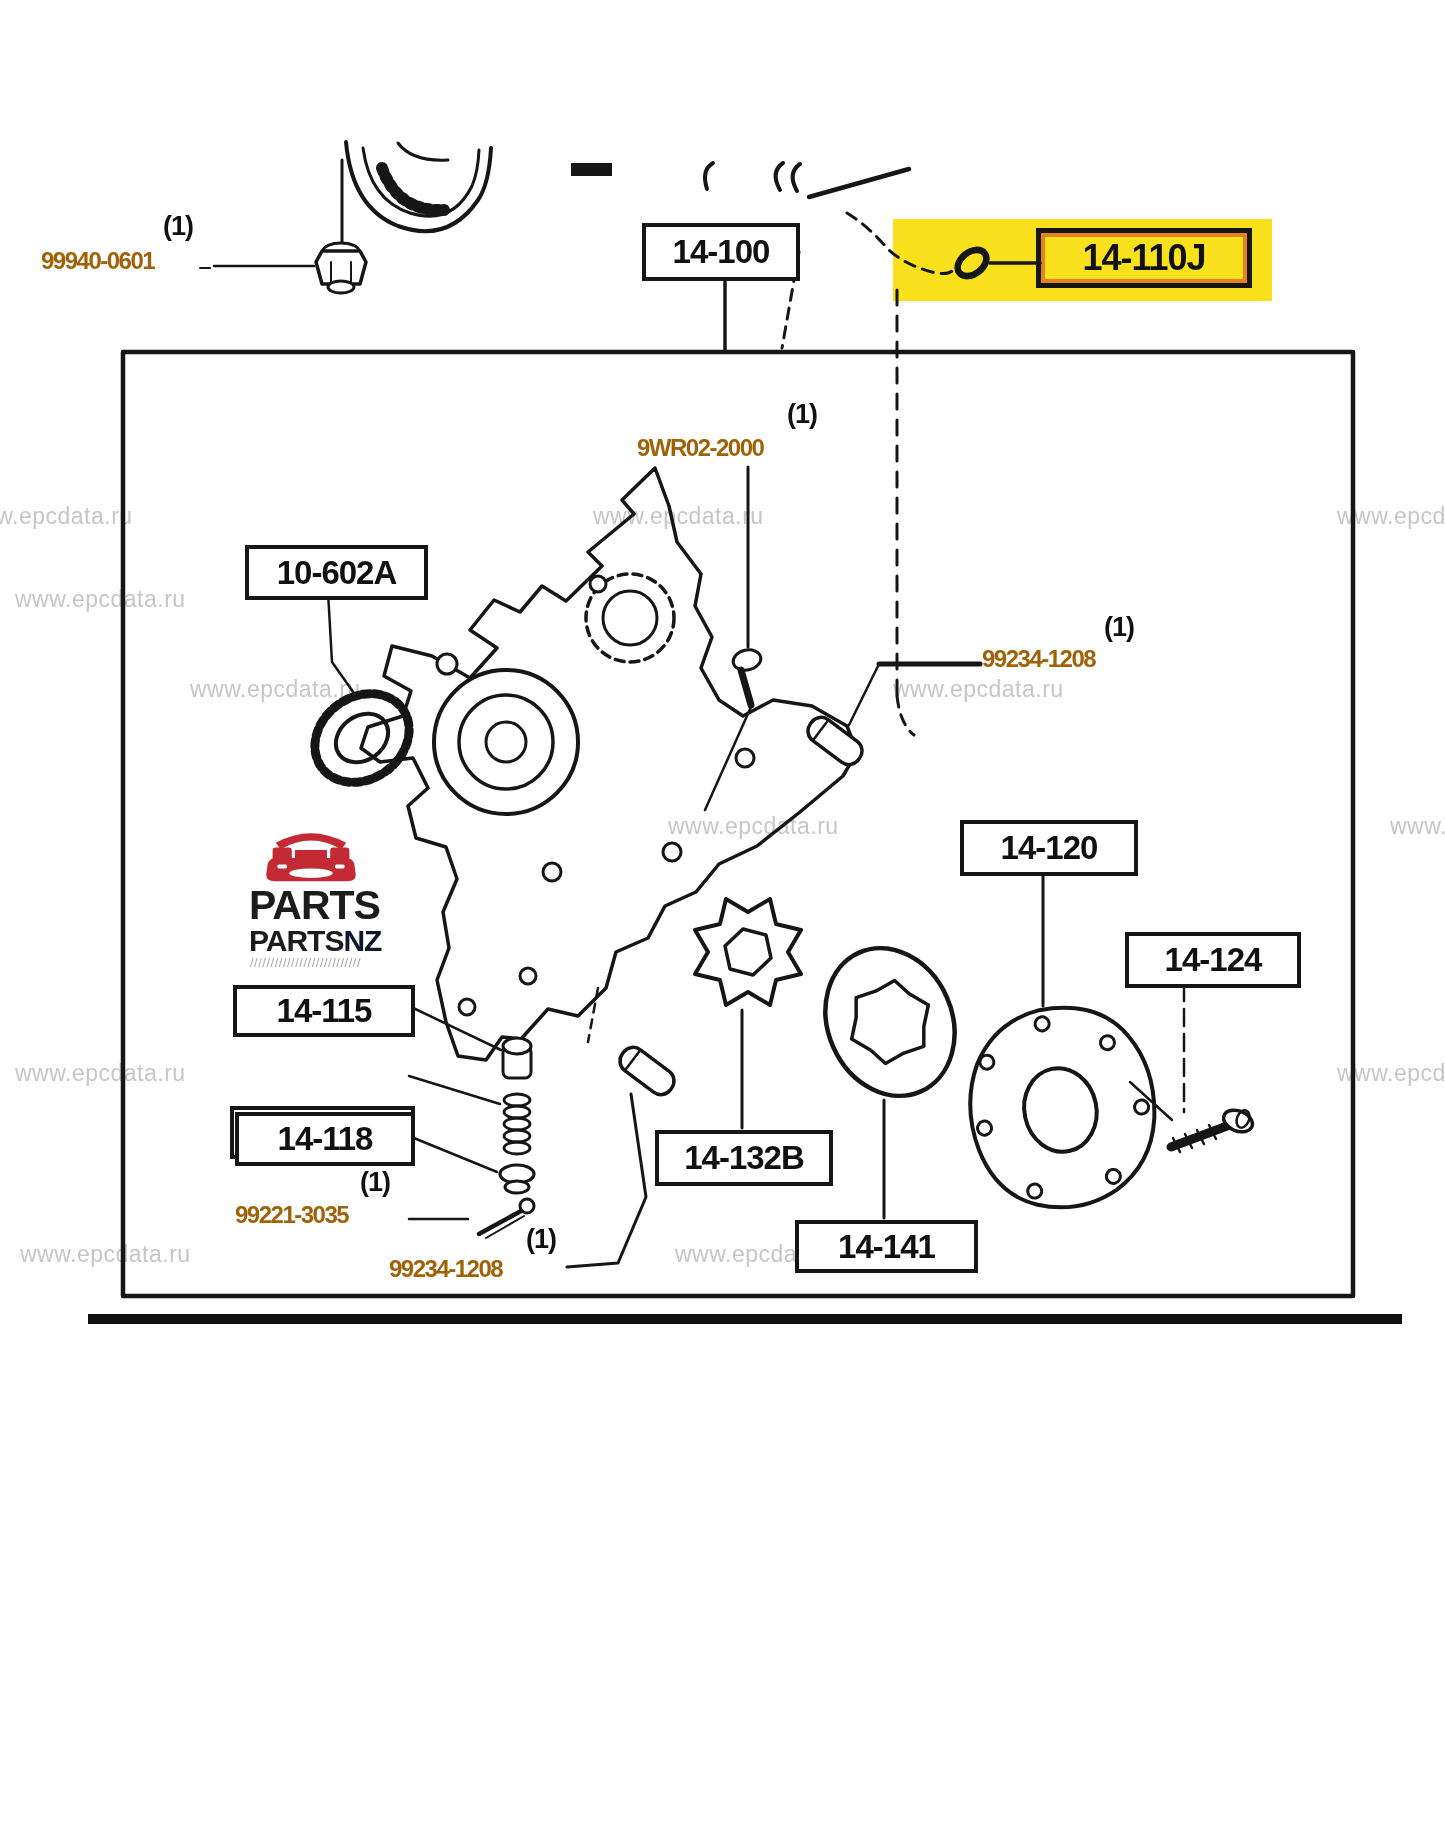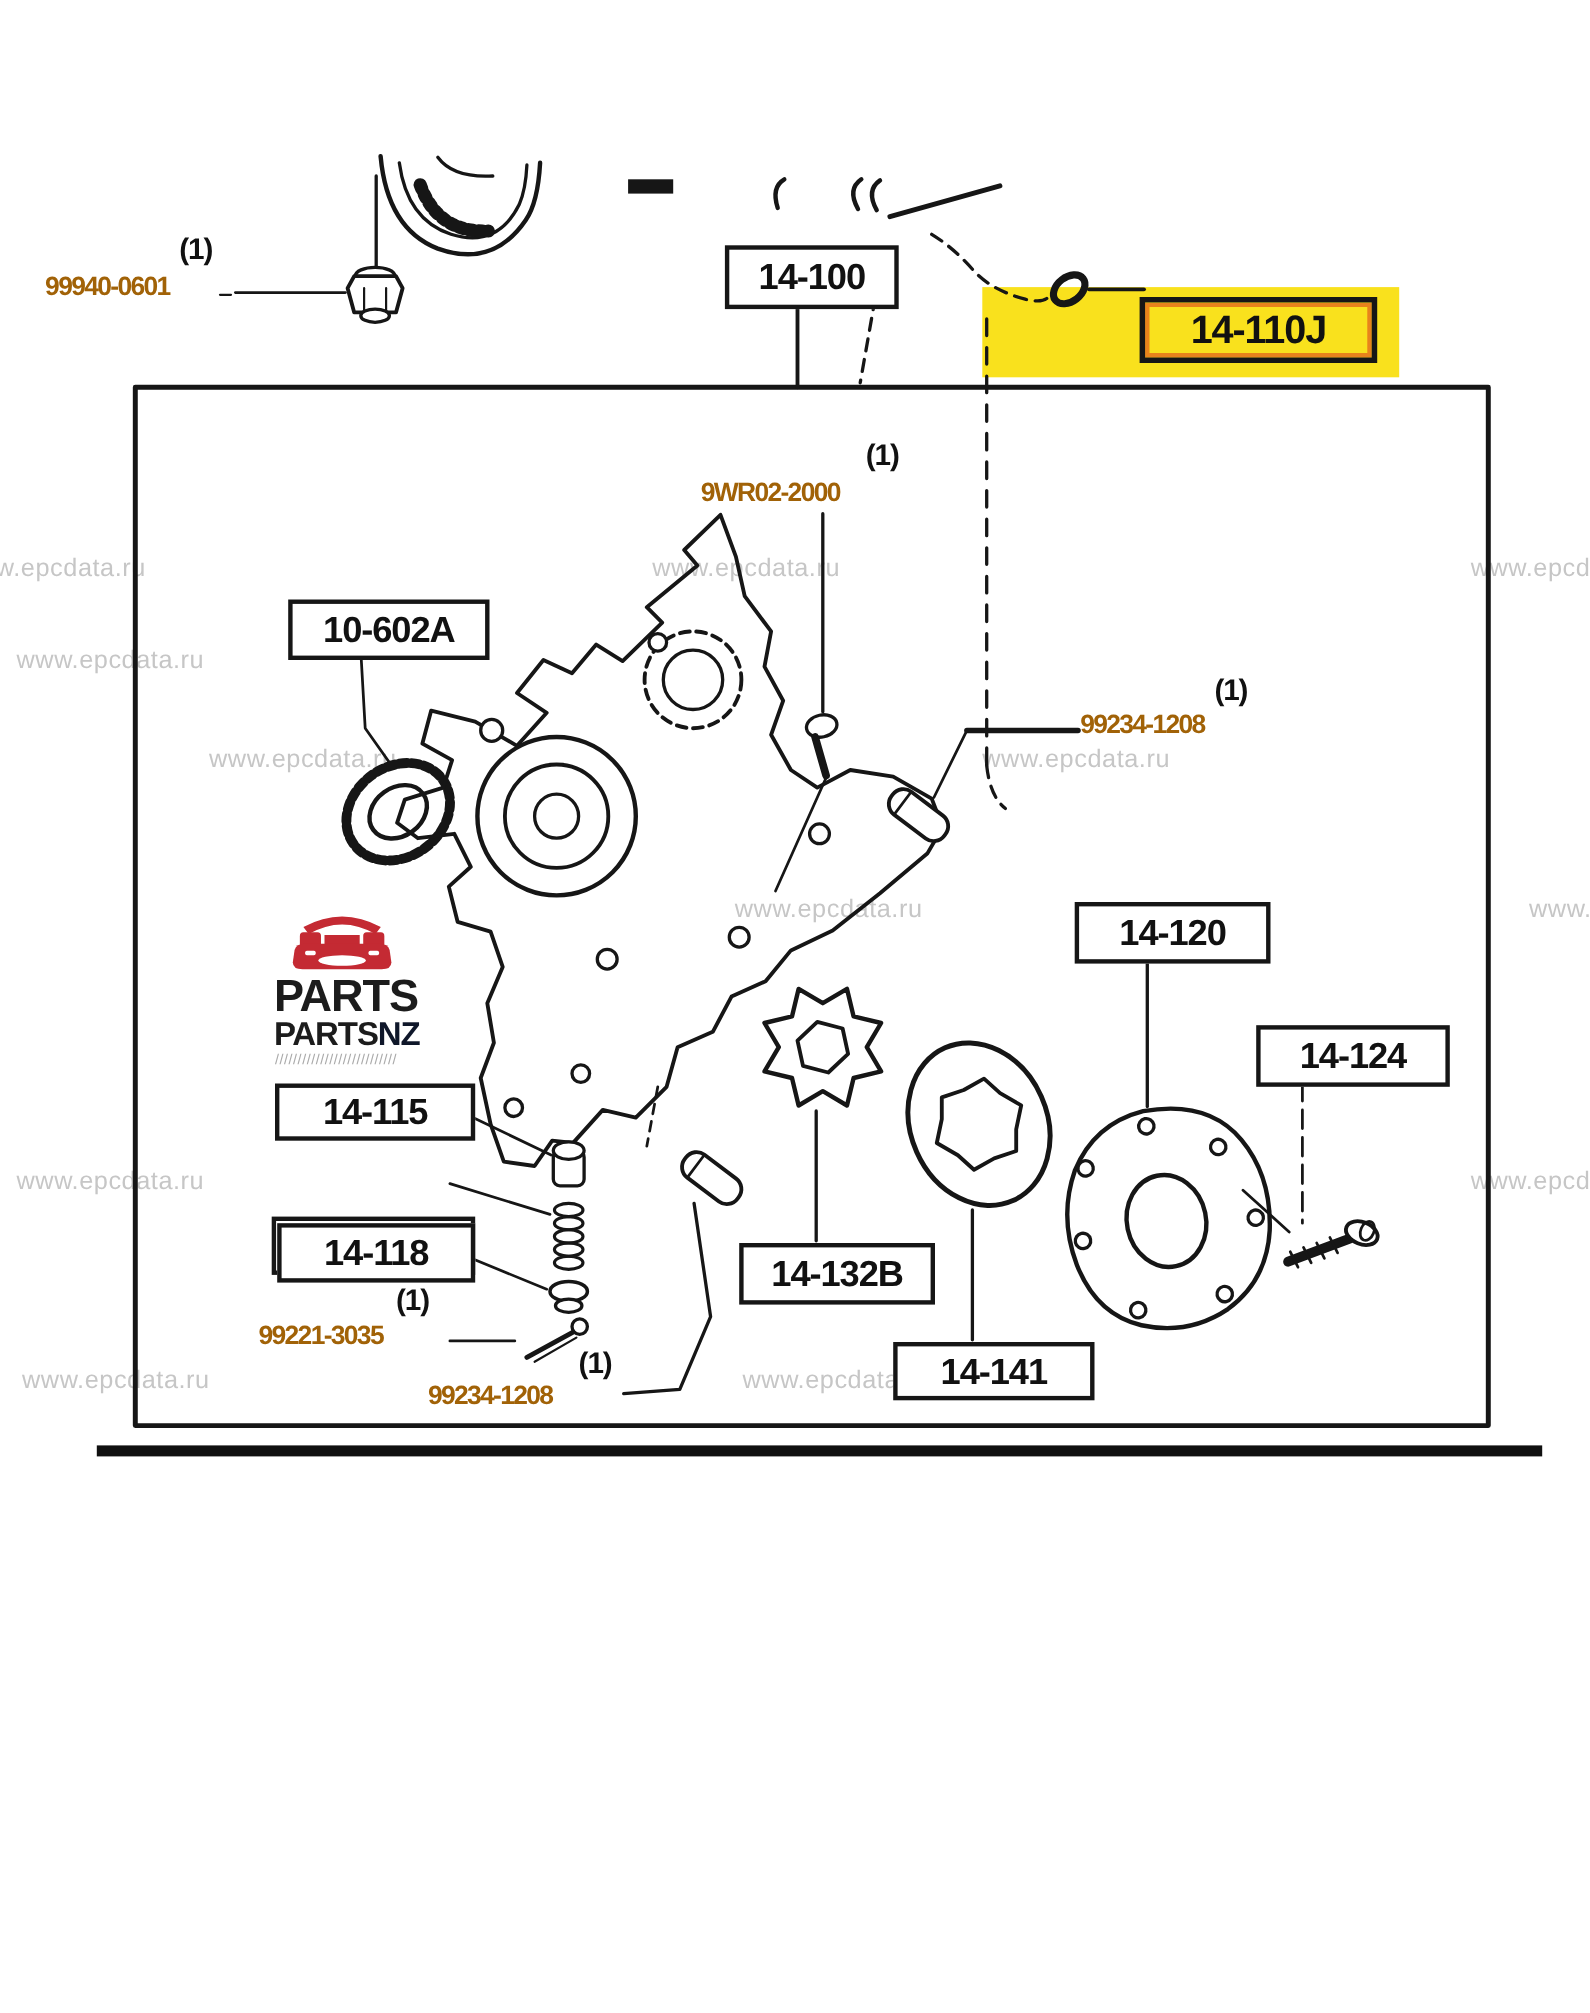--- a/index.html
+++ b/index.html
@@ -4,27 +4,27 @@
 <style>
   html,body{margin:0;padding:0;background:#ffffff;}
   #stage{position:relative;width:1445px;height:1830px;background:#fff;overflow:hidden;
          font-family:"Liberation Sans",sans-serif;}
   .wm{position:absolute;z-index:1;color:#c6c6c6;font-size:23px;letter-spacing:.5px;
       white-space:nowrap;font-family:"Liberation Sans",sans-serif;}
   svg.art{position:absolute;left:0;top:0;z-index:2;}
   .lbl-layer{position:absolute;left:0;top:0;width:100%;height:100%;z-index:3;pointer-events:none;}
   .box-label{position:absolute;border:4px solid #161616;background:#fff;display:flex;
              align-items:center;justify-content:center;font-weight:bold;font-size:33px;
-             letter-spacing:-1px;color:#111;pointer-events:auto;margin-left:17px;}
+             letter-spacing:-1px;color:#111;pointer-events:auto;}
   .pn{position:absolute;font-weight:bold;font-size:24px;letter-spacing:-1.5px;color:#a16207;
       white-space:nowrap;}
   .qty{position:absolute;font-weight:bold;font-size:27px;letter-spacing:-1px;color:#111;
        white-space:nowrap;}
   
-  #hl-area{position:absolute;left:893px;top:219px;width:379px;height:82px;z-index:1;margin-top:42px;}
+  #hl-area{position:absolute;left:893px;top:219px;width:379px;height:82px;z-index:1;}
   #hl-box{position:absolute;left:143px;top:9px;width:206px;height:50px;border:5px solid #161616;
           box-shadow:inset 0 0 0 4px #e8831c;display:flex;align-items:center;justify-content:center;
           font-weight:bold;font-size:36px;letter-spacing:-1px;color:#111;}
   
   .mid-logo{position:absolute;left:246px;top:818px;width:150px;z-index:3;}
   .mid-logo .car{position:absolute;left:14px;top:4px;}
   .mid-logo .l1{position:absolute;left:3px;top:64px;font-size:41px;font-weight:bold;
                 letter-spacing:-1px;color:#1c1c1c;}
   .mid-logo .l2{position:absolute;left:3px;top:106px;font-size:30px;font-weight:bold;
                 letter-spacing:-1px;color:#1c1c1c;white-space:nowrap;}

